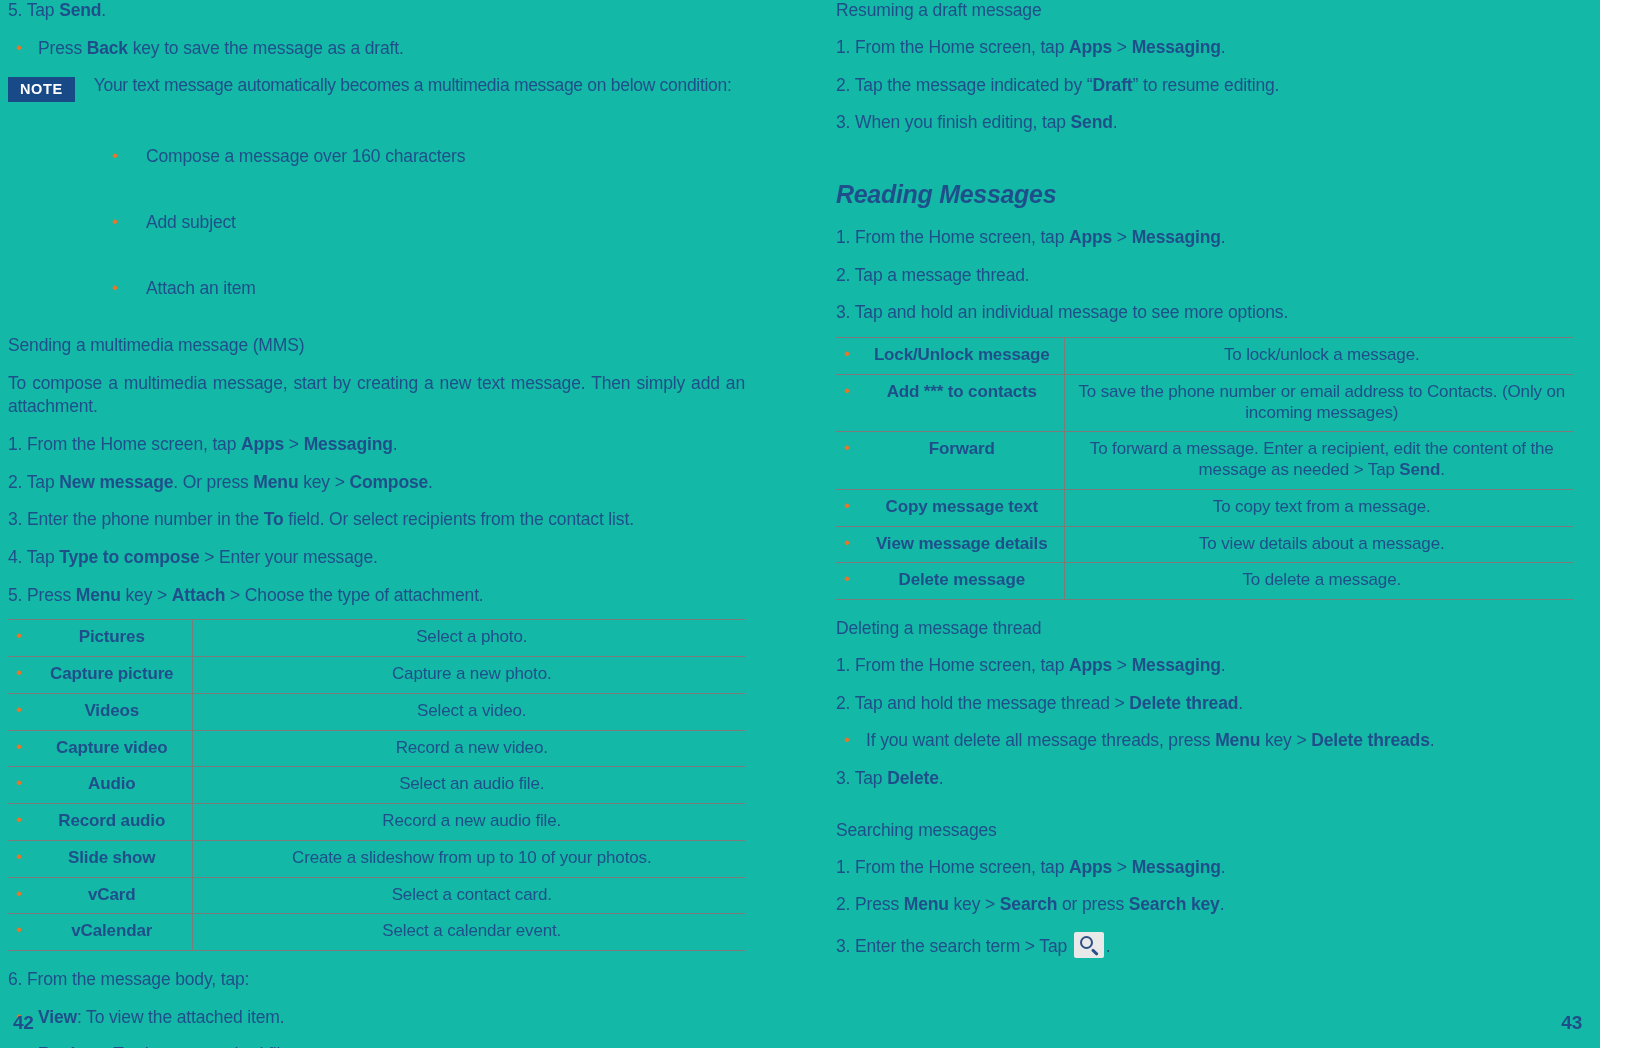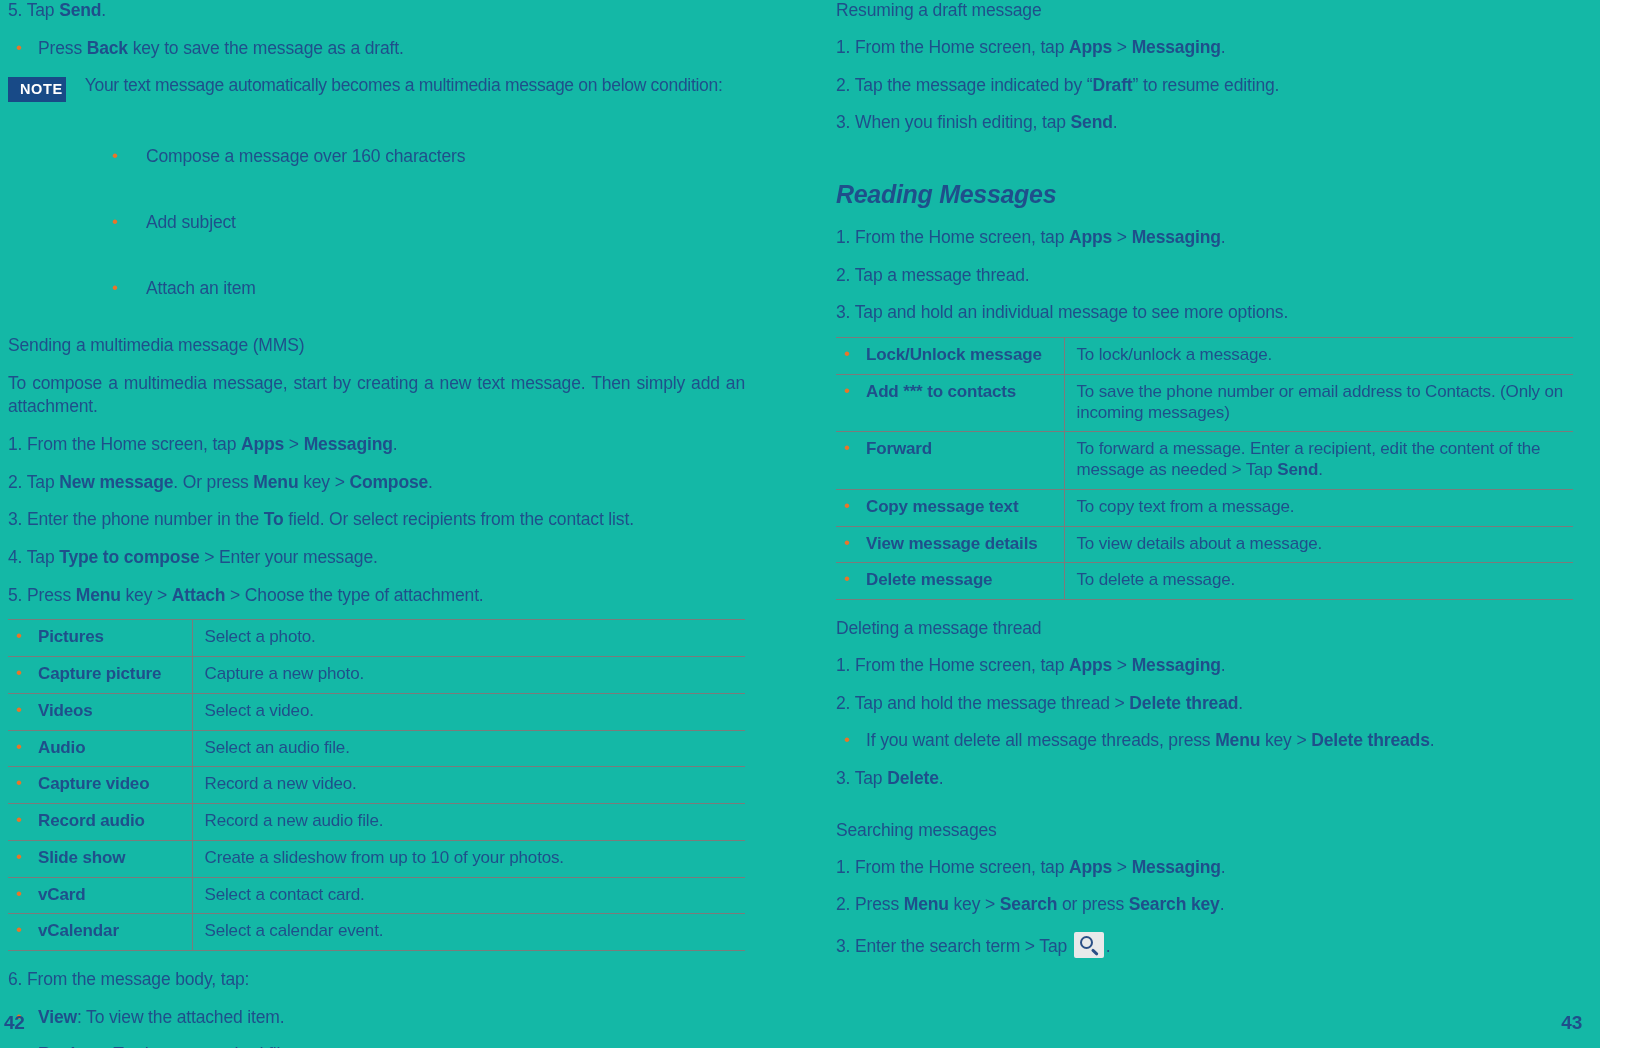--- a/index.html
+++ b/index.html
@@ -84,40 +84,41 @@
     align-items: flex-start;
     margin: 0 0 14px 0;
   }
   .note-badge {
     flex: 0 0 auto;
     background: #184a87;
     color: #ffffff;
     font-weight: bold;
     font-size: 14.5px;
     letter-spacing: 0.6px;
-    padding: 4px 3px 5px 12px;
+    padding: 4px 12px 5px 12px;
     margin-top: 2px;
     margin-right: 0;
   }
   .note-body {
     color: #1f4f8b;
     font-size: 17.5px;
     line-height: 1.24;
     letter-spacing: -0.3px;
     margin-left: 19px;
     flex: 1 1 auto;
   }
   .note-sub { margin-top: 6px; }
   .note-sub .bullet.indent2 { margin-bottom: 6px; }
 
   
   table.opts {
     border-collapse: collapse;
     width: 100%;
     margin: 12px 0 18px 0;
+    text-align: center;
   }
   table.opts tr { }
   table.opts td {
     border-top: 1.4px solid #7b7b7b;
     border-bottom: 1.4px solid #7b7b7b;
     color: #1f4f8b;
     font-size: 17px;
     line-height: 1.22;
     padding: 7px 6px 8px 6px;
     vertical-align: top;
@@ -144,21 +145,21 @@
 
   
   .pagenum {
     position: absolute;
     bottom: 14px;
     color: #1f4f8b;
     font-size: 19px;
     font-weight: bold;
     letter-spacing: -0.2px;
   }
-  .pagenum-left  { left: 4px; }
+  .pagenum-left  { left: 13px; }
   .pagenum-right { right: 18px; }
 
   
   .search-icon-inline {
     display: inline-block;
     vertical-align: -6px;
     width: 30px; height: 26px;
     background: #e9e9ea;
     border-radius: 2px;
     position: relative;
@@ -244,26 +245,26 @@
       </tr>
       <tr>
         <td class="key">Capture picture</td>
         <td class="val">Capture a new photo.</td>
       </tr>
       <tr>
         <td class="key">Videos</td>
         <td class="val">Select a video.</td>
       </tr>
       <tr>
+        <td class="key">Capture video</td>
+        <td class="val">Record a new video.</td>
+      </tr>
+      <tr>
         <td class="key">Audio</td>
         <td class="val">Select an audio file.</td>
-      </tr>
-      <tr>
-        <td class="key">Capture video</td>
-        <td class="val">Record a new video.</td>
       </tr>
       <tr>
         <td class="key">Record audio</td>
         <td class="val">Record a new audio file.</td>
       </tr>
       <tr>
         <td class="key">Slide show</td>
         <td class="val">Create a slideshow from up to 10 of your photos.</td>
       </tr>
       <tr>

